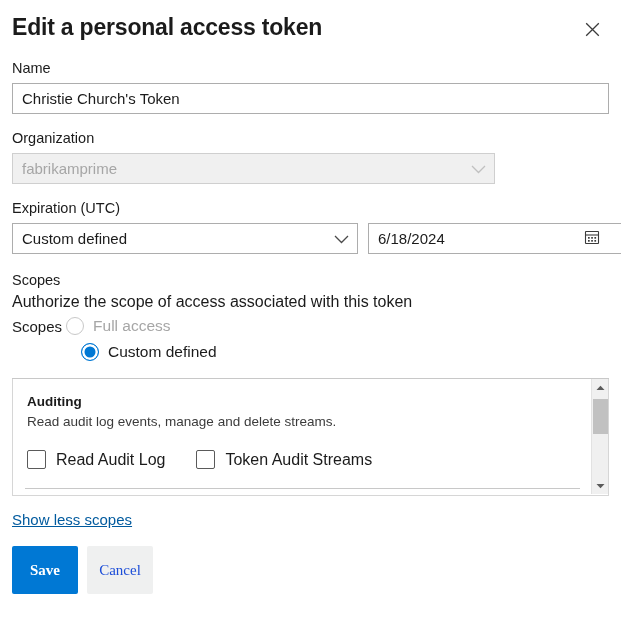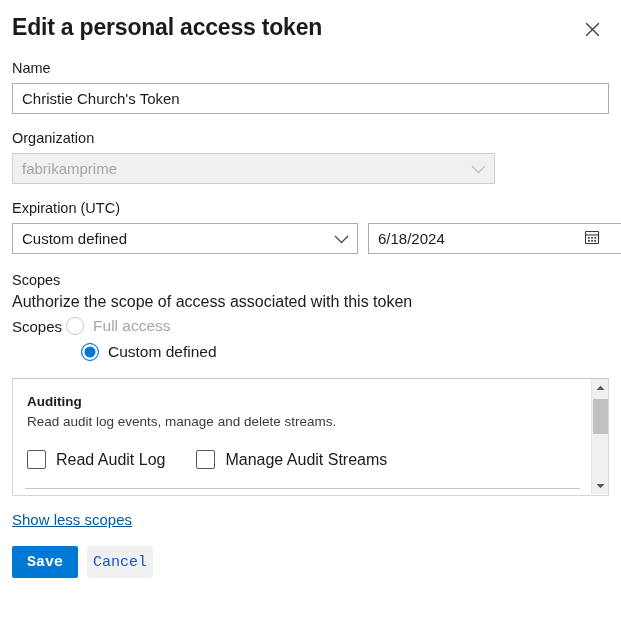--- a/index.html
+++ b/index.html
@@ -137,22 +137,22 @@
     background: #c1c1c1; cursor: pointer;
   }
 
   
   .link {
     display: inline-block; margin-top: 15px; font-size: 15px;
     color: #005a9e; text-decoration: underline; cursor: pointer;
   }
   .btn-row { display: flex; gap: 9px; margin-top: 17px; }
   .btn {
-    height: 32px; min-width: 66px; padding: 0 2px;
-    font-family: Liberation Mono, monospace; font-size: 15px;
+    height: 48px; min-width: 66px; padding: 0 2px;
+    font-family: Liberation Serif, serif; font-size: 15px;
     border: none; border-radius: 2px; cursor: pointer;
     display: flex; align-items: center; justify-content: center;
   }
   .btn-primary { background: #0078d4; color: #ffffff; font-weight: 700; }
   .btn-default { background: #eff0f0; color: #1d4ed8; }
 </style>
 </head>
 <body>
 
 <div class="panel">
@@ -245,21 +245,21 @@
       <div class="scope-group-title">Auditing</div>
       <div class="scope-group-desc">Read audit log events, manage and delete streams.</div>
 
       <div class="checkbox-row">
         <div class="checkbox-item">
           <span class="checkbox"></span>
           <span class="checkbox-label">Read Audit Log</span>
         </div>
         <div class="checkbox-item">
           <span class="checkbox"></span>
-          <span class="checkbox-label">Manage Audit Streams</span>
+          <span class="checkbox-label">Token Audit Streams</span>
         </div>
       </div>
     </div>
 
     <div class="list-bottom-rule"></div>
 
     <div class="sbar">
       <div class="sbar-arrow">
         <svg width="9" height="6" viewBox="0 0 9 6" aria-hidden="true">
           <path d="M0.5 5 L4.5 0.8 L8.5 5 Z" fill="#5a5a5a"></path>

